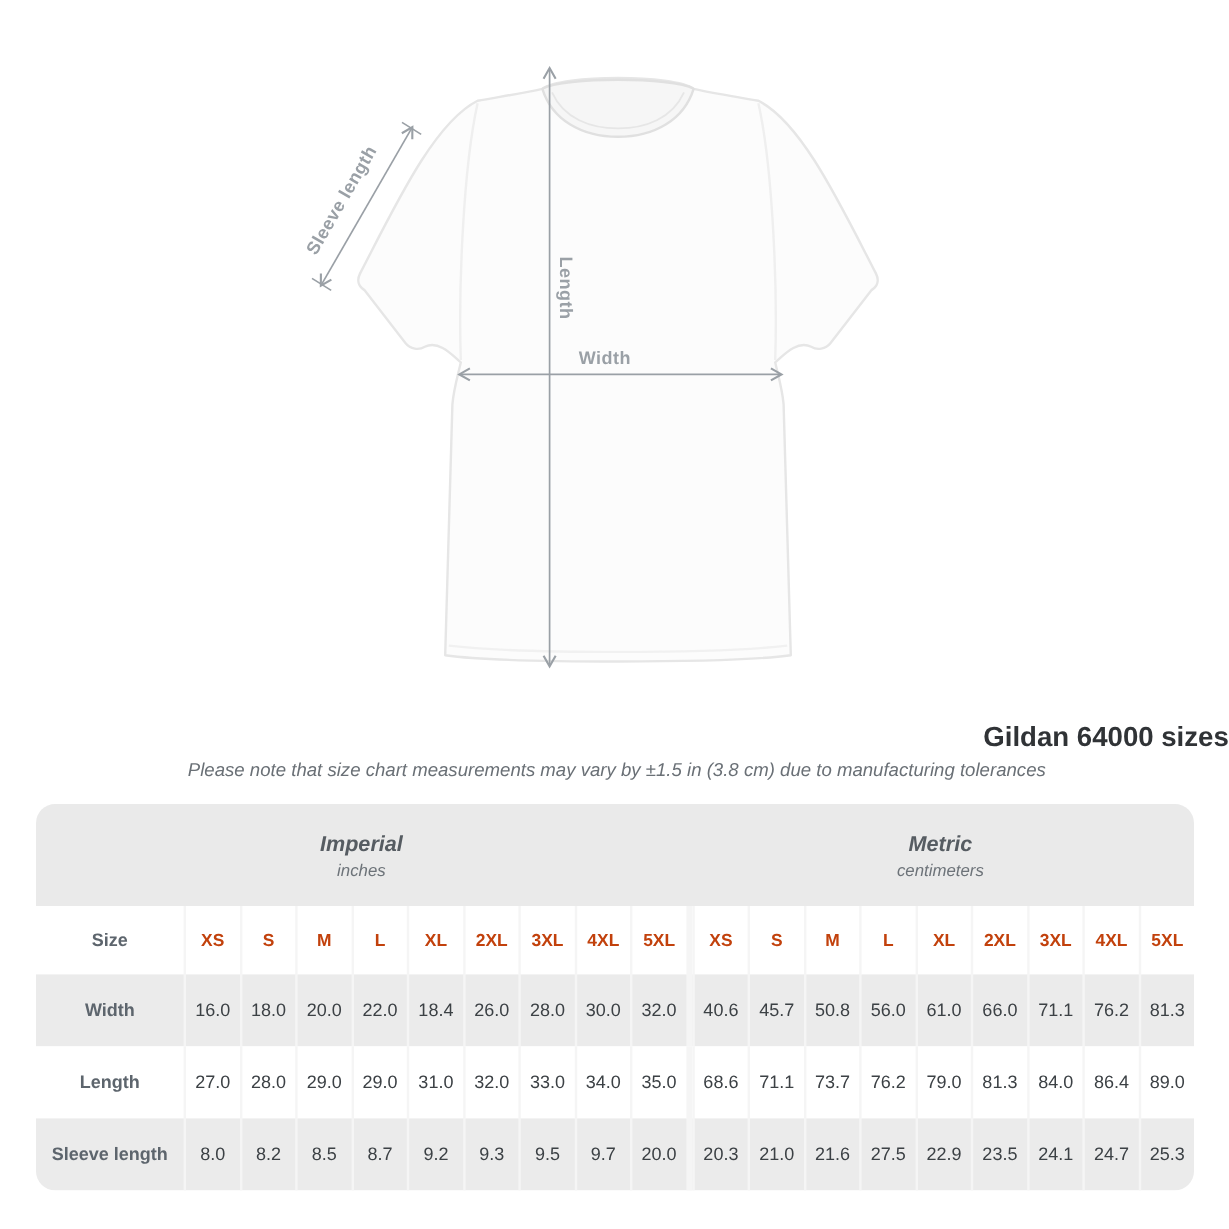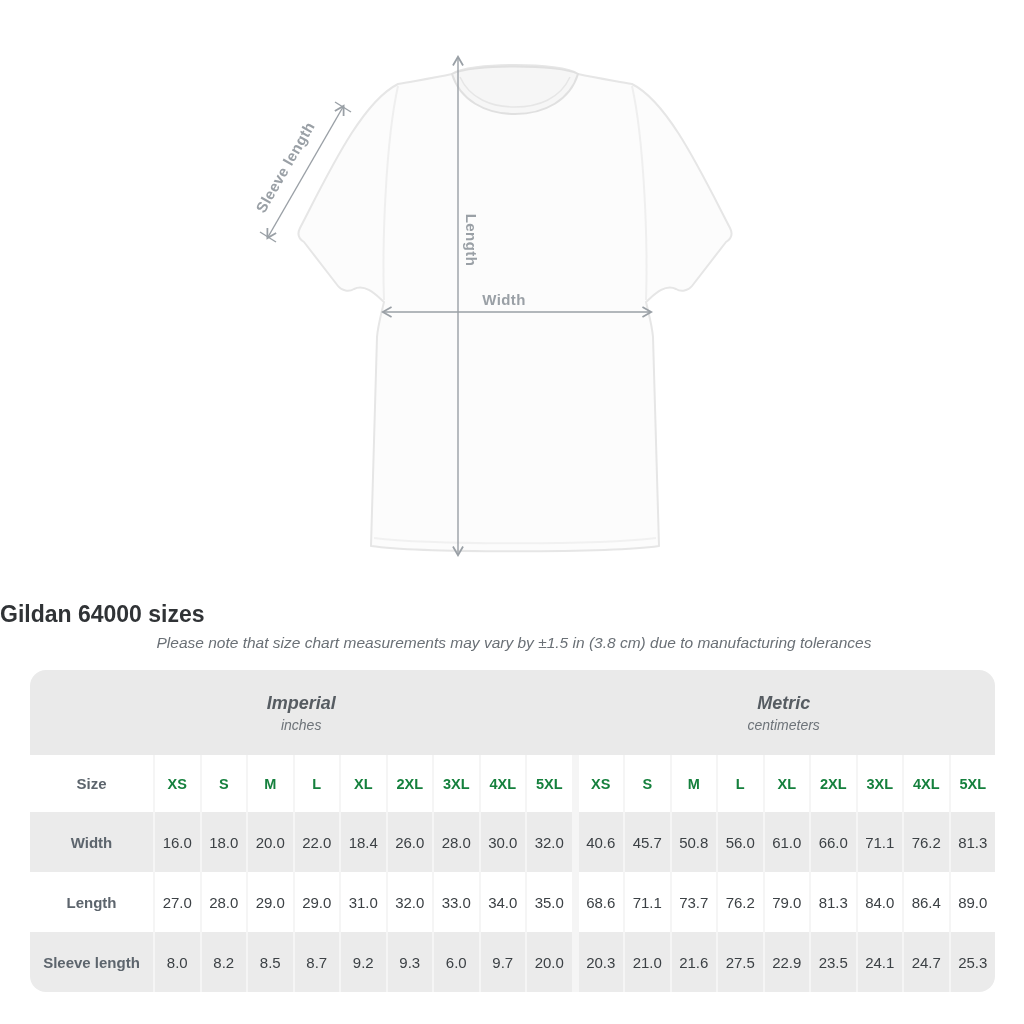--- a/index.html
+++ b/index.html
@@ -12,21 +12,21 @@
   .figure svg{position:absolute;left:0;top:0;}
   .dim-label{
     position:absolute;color:#9aa0a6;font-weight:700;font-size:15px;letter-spacing:.4px;
     white-space:nowrap;
   }
   .dim-label.width-l{left:504px;top:299px;transform:translate(-50%,-50%);}
   .dim-label.length-l{left:471px;top:240px;transform:translate(-50%,-50%) rotate(90deg);}
   .dim-label.sleeve-l{left:285px;top:167px;transform:translate(-50%,-50%) rotate(-60deg);}
   
   .chart-title{
-    position:absolute;left:0;top:601px;width:1024px;text-align:left;
+    position:absolute;left:0;top:601px;width:1024px;text-align:right;
     font-size:23px;font-weight:700;color:#303336;margin:0;
   }
   .chart-subtitle{
     position:absolute;left:0;top:632px;width:1024px;text-align:center;
     font-size:15.5px;font-style:italic;color:#6a7076;margin:2px;
   }
   
   .size-table{
     position:absolute;left:30px;top:670px;width:965px;height:322px;
     border-radius:16px;overflow:hidden;background:#fff;
@@ -44,21 +44,21 @@
   }
   .trow.header{height:57px;background:#ffffff;}
   .trow.data{height:60px;}
   .trow.shaded{background:#ebebeb;}
   .trow.plain{background:#ffffff;}
   .cell{
     display:flex;align-items:center;justify-content:center;
     font-size:15px;color:#3c4145;border-left:2px solid #f5f5f5;
   }
   .cell.rowlabel{border-left:none;font-weight:700;color:#5d656d;font-size:15px;}
-  .cell.colhead{font-weight:700;color:#15803d;font-size:14.5px;}
+  .cell.colhead{font-weight:700;color:#c2410c;font-size:14.5px;}
   .cell.divider{border-left:none;background:#f5f5f5;}
 </style>
 </head>
 <body>
 
 <div class="page">
 
   <div class="figure">
     <svg width="1024" height="600" viewBox="0 0 1024 600">
       <defs>
@@ -194,21 +194,21 @@
     </div>
 
     <div class="trow data shaded">
       <div class="cell rowlabel">Sleeve length</div>
       <div class="cell">8.0</div>
       <div class="cell">8.2</div>
       <div class="cell">8.5</div>
       <div class="cell">8.7</div>
       <div class="cell">9.2</div>
       <div class="cell">9.3</div>
-      <div class="cell">6.0</div>
+      <div class="cell">9.5</div>
       <div class="cell">9.7</div>
       <div class="cell">20.0</div>
       <div class="cell divider"></div>
       <div class="cell">20.3</div>
       <div class="cell">21.0</div>
       <div class="cell">21.6</div>
       <div class="cell">27.5</div>
       <div class="cell">22.9</div>
       <div class="cell">23.5</div>
       <div class="cell">24.1</div>

